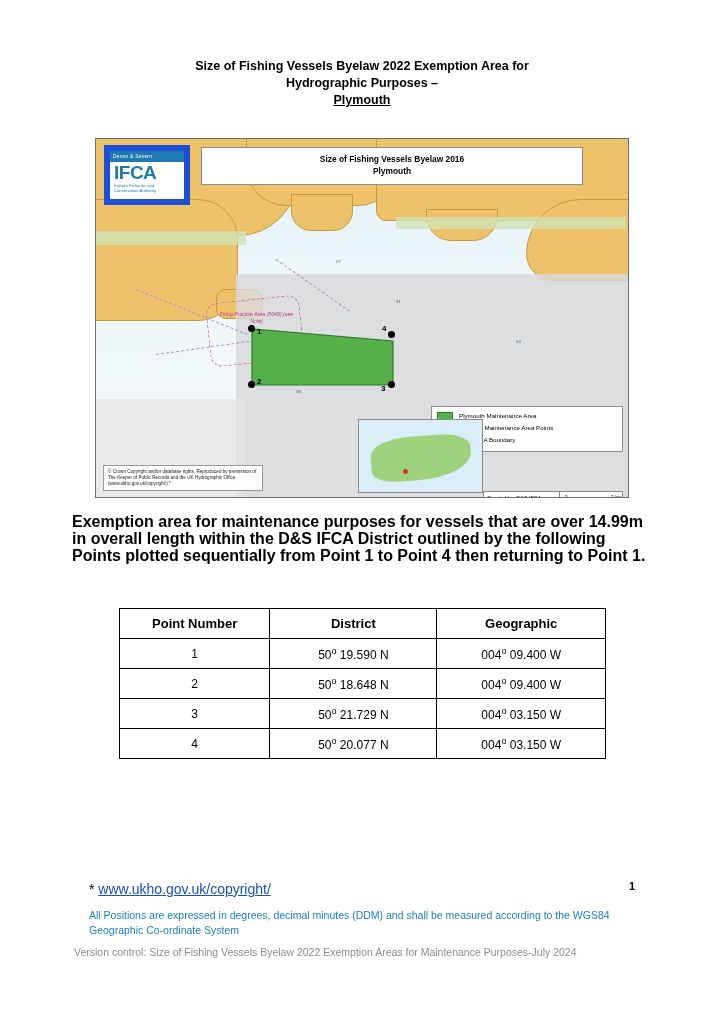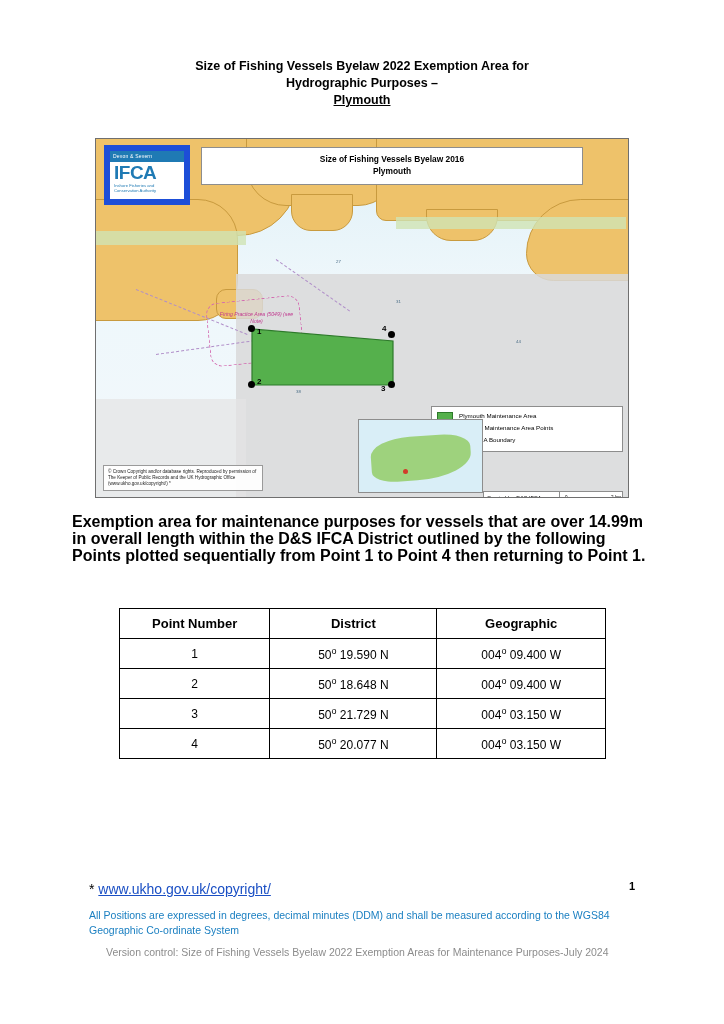--- a/index.html
+++ b/index.html
@@ -396,21 +396,21 @@
     position: absolute;
     left: 89px;
     top: 908px;
     width: 560px;
     font-size: 10.5px;
     line-height: 15px;
     color: #1a7fc1;
   }
   .versionctl {
     position: absolute;
-    left: 106px;
+    left: 74px;
     top: 946px;
     width: 560px;
     font-size: 10.5px;
     color: #8c8c8c;
   }
 </style>
 </head>
 <body>
 
 <div class="page">

